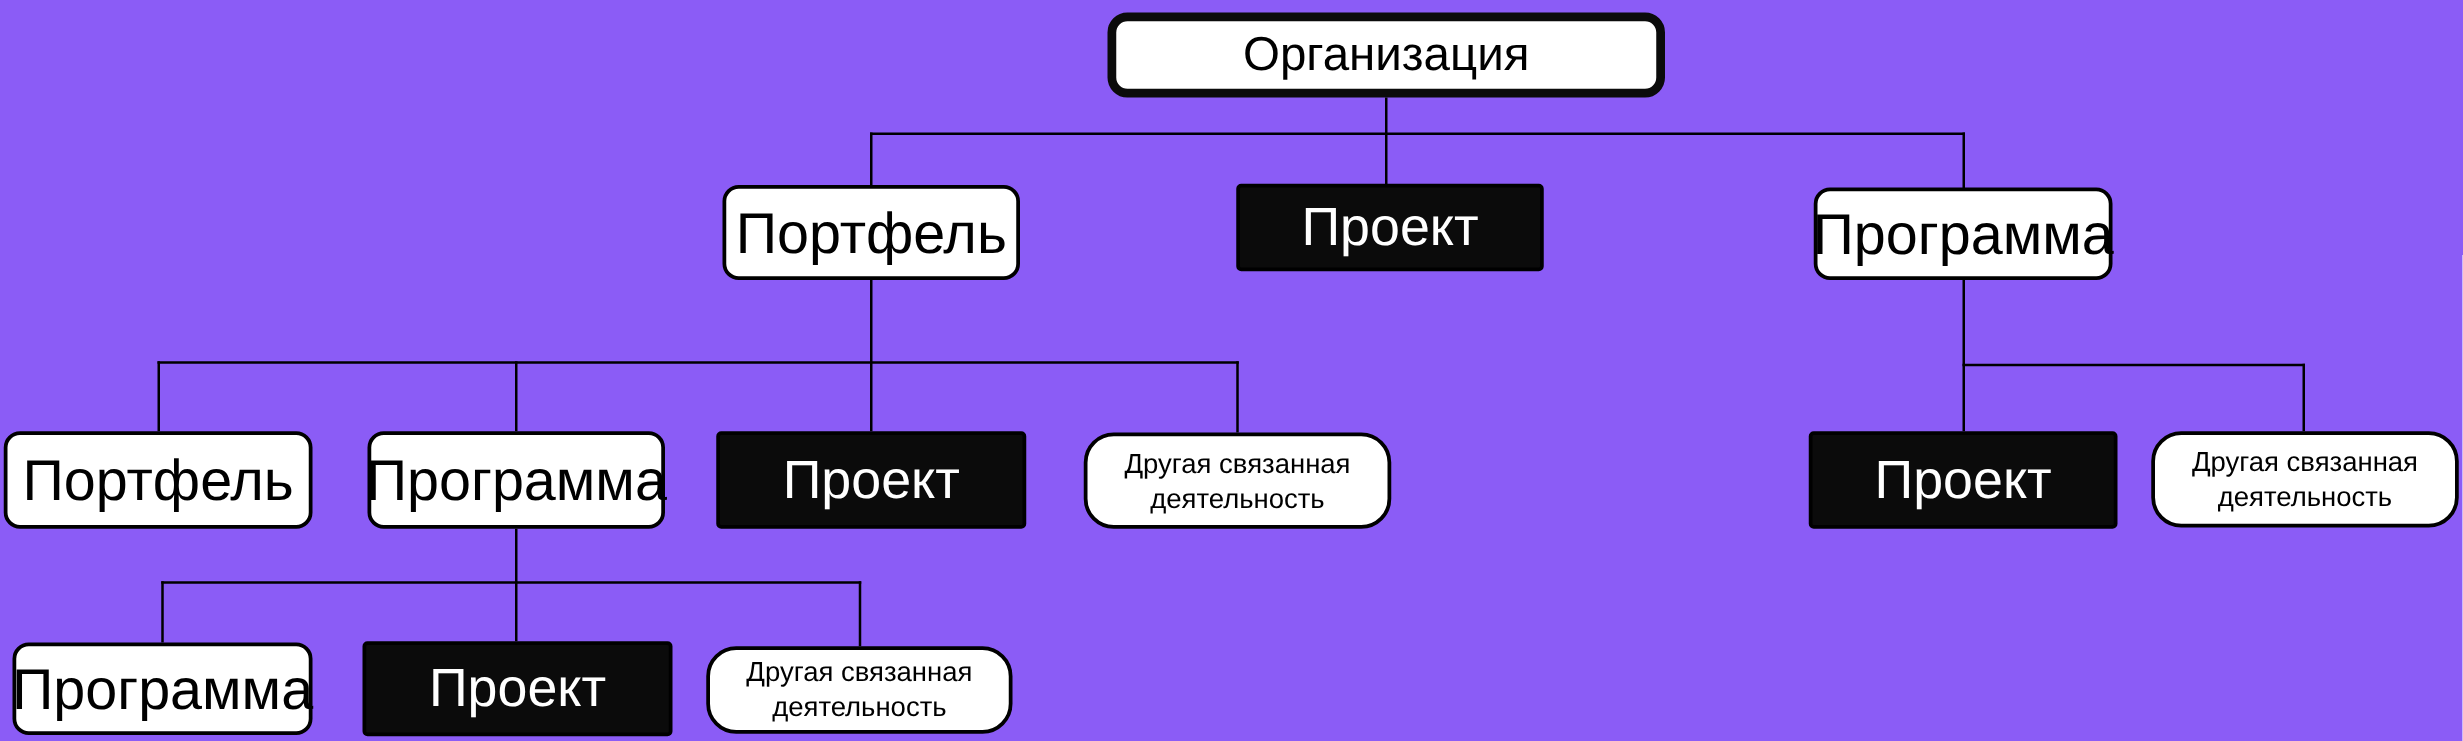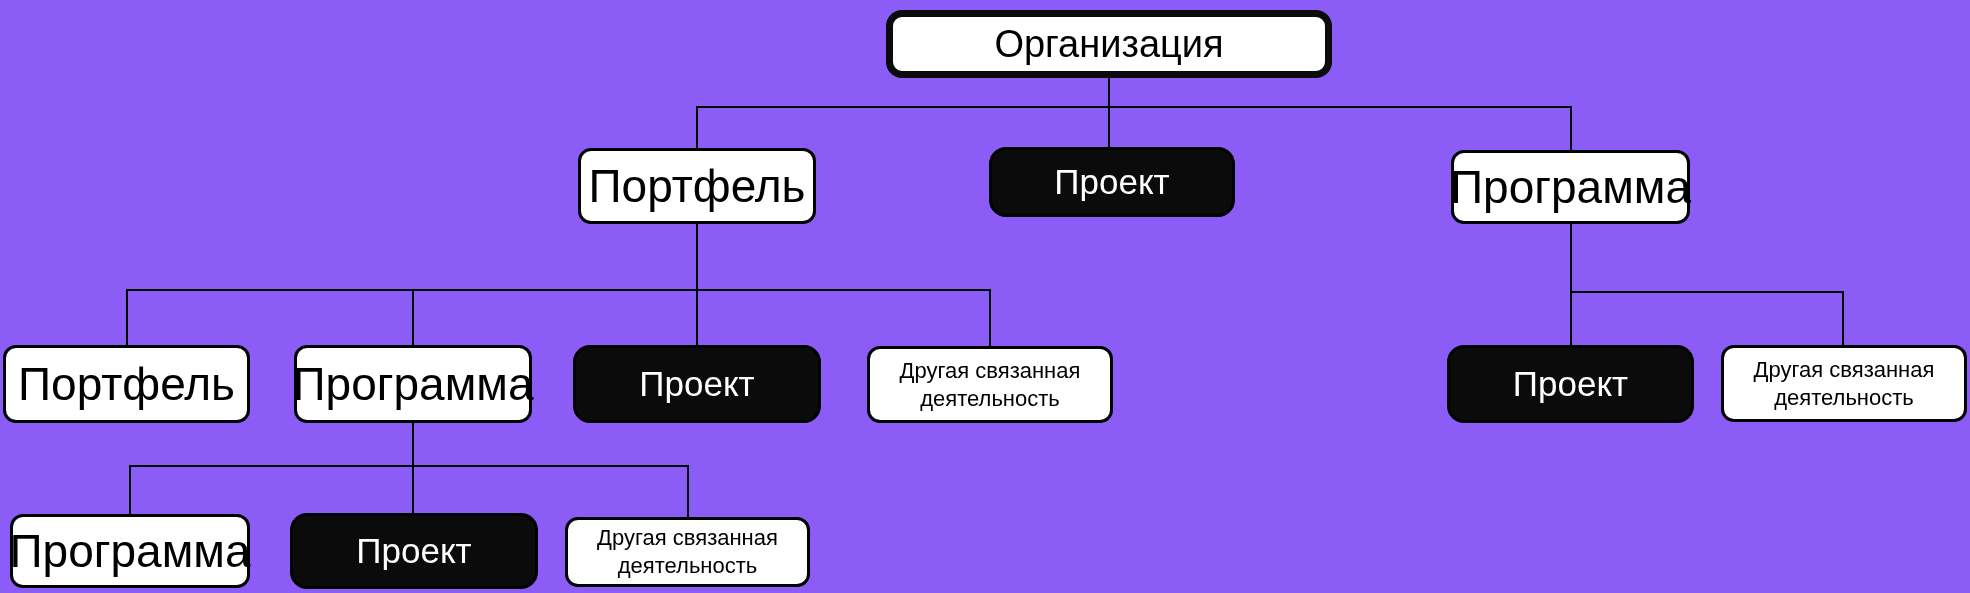--- a/index.html
+++ b/index.html
@@ -37,27 +37,27 @@
     font-size: 38px;
   }
   .node.white {
     border: 3px solid #000000;
     border-radius: 13px;
     font-size: 46px;
   }
   .node.black {
     background: #0b0b0b;
     border: 3px solid #000000;
-    border-radius: 17px;
+    border-radius: 4px;
     color: #ffffff;
-    font-size: 35px;
+    font-size: 43px;
   }
   .node.white-small {
     border: 3px solid #000000;
-    border-radius: 13px;
+    border-radius: 24px;
     font-size: 22px;
     line-height: 1.27;
     white-space: normal;
     padding: 0 16px;
   }
 </style>
 </head>
 <body>
 
 <div class="stage">

